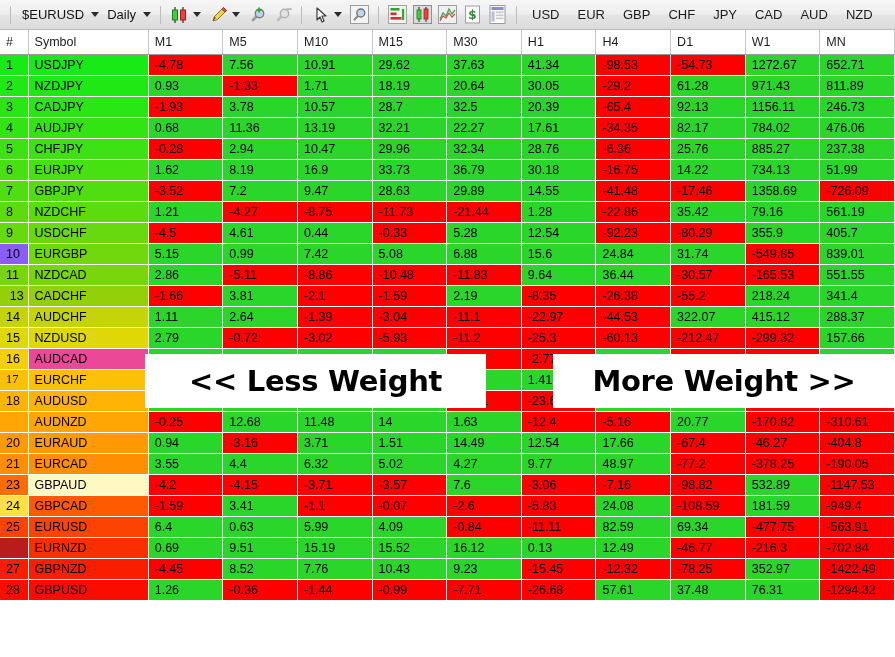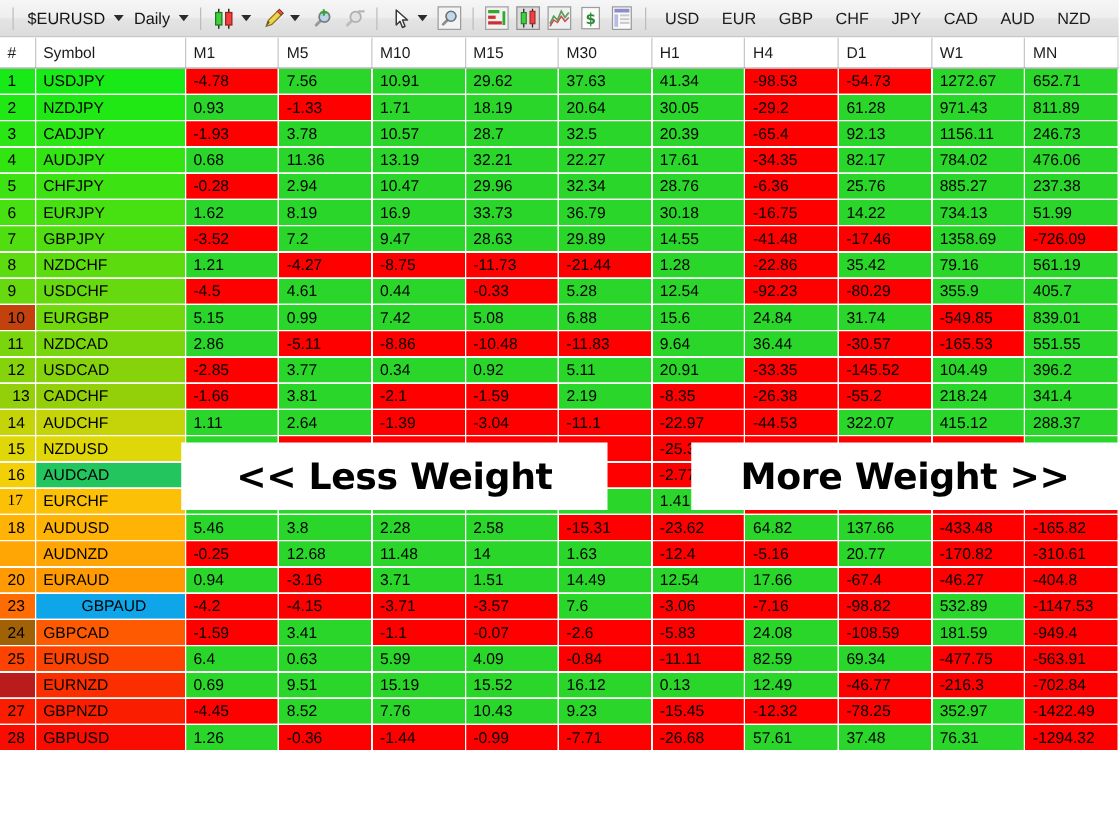--- a/index.html
+++ b/index.html
@@ -404,21 +404,21 @@
           <td class="pos">0.44</td>
           <td class="neg">-0.33</td>
           <td class="pos">5.28</td>
           <td class="pos">12.54</td>
           <td class="neg">-92.23</td>
           <td class="neg">-80.29</td>
           <td class="pos">355.9</td>
           <td class="pos">405.7</td>
         </tr>
         <tr>
-          <td class="idx" style="background: #c2410c;">10</td>
+          <td class="idx" style="background: #8b5cf6;">10</td>
           <td class="sym" style="background: rgb(112, 216, 13);">EURGBP</td>
           <td class="pos">5.15</td>
           <td class="pos">0.99</td>
           <td class="pos">7.42</td>
           <td class="pos">5.08</td>
           <td class="pos">6.88</td>
           <td class="pos">15.6</td>
           <td class="pos">24.84</td>
           <td class="pos">31.74</td>
           <td class="neg">-549.85</td>
@@ -432,34 +432,20 @@
           <td class="neg">-8.86</td>
           <td class="neg">-10.48</td>
           <td class="neg">-11.83</td>
           <td class="pos">9.64</td>
           <td class="pos">36.44</td>
           <td class="neg">-30.57</td>
           <td class="neg">-165.53</td>
           <td class="pos">551.55</td>
         </tr>
         <tr>
-          <td class="idx" style="background: rgb(134, 211, 11);">12</td>
-          <td class="sym" style="background: rgb(134, 211, 11);">USDCAD</td>
-          <td class="neg">-2.85</td>
-          <td class="pos">3.77</td>
-          <td class="pos">0.34</td>
-          <td class="pos">0.92</td>
-          <td class="pos">5.11</td>
-          <td class="pos">20.91</td>
-          <td class="neg">-33.35</td>
-          <td class="neg">-145.52</td>
-          <td class="pos">104.49</td>
-          <td class="pos">396.2</td>
-        </tr>
-        <tr>
           <td class="idx" style="background: rgb(147, 208, 10); text-align: center;">13</td>
           <td class="sym" style="background: rgb(147, 208, 10);">CADCHF</td>
           <td class="neg">-1.66</td>
           <td class="pos">3.81</td>
           <td class="neg">-2.1</td>
           <td class="neg">-1.59</td>
           <td class="pos">2.19</td>
           <td class="neg">-8.35</td>
           <td class="neg">-26.38</td>
           <td class="neg">-55.2</td>
@@ -489,21 +475,21 @@
           <td class="neg">-5.93</td>
           <td class="neg">-11.2</td>
           <td class="neg">-25.3</td>
           <td class="neg">-60.13</td>
           <td class="neg">-212.47</td>
           <td class="neg">-299.32</td>
           <td class="pos">157.66</td>
         </tr>
         <tr>
           <td class="idx" style="background: rgb(242, 207, 7);">16</td>
-          <td class="sym" style="background: #22c55e;">AUDCAD</td>
+          <td class="sym" style="background: #ec4899;">AUDCAD</td>
           <td class="pos">2.61</td>
           <td class="pos">7.57</td>
           <td class="pos">2.61</td>
           <td class="pos">3.5</td>
           <td class="neg">-10.2</td>
           <td class="neg">-2.77</td>
           <td class="pos">31.26</td>
           <td class="neg">-9.88</td>
           <td class="neg">-555.55</td>
           <td class="pos">225.81</td>
@@ -558,35 +544,49 @@
           <td class="pos">3.71</td>
           <td class="pos">1.51</td>
           <td class="pos">14.49</td>
           <td class="pos">12.54</td>
           <td class="pos">17.66</td>
           <td class="neg">-67.4</td>
           <td class="neg">-46.27</td>
           <td class="neg">-404.8</td>
         </tr>
         <tr>
+          <td class="idx" style="background: rgb(255, 142, 3);">21</td>
+          <td class="sym" style="background: rgb(255, 142, 3);">EURCAD</td>
+          <td class="pos">3.55</td>
+          <td class="pos">4.4</td>
+          <td class="pos">6.32</td>
+          <td class="pos">5.02</td>
+          <td class="pos">4.27</td>
+          <td class="pos">9.77</td>
+          <td class="pos">48.97</td>
+          <td class="neg">-77.2</td>
+          <td class="neg">-378.25</td>
+          <td class="neg">-190.05</td>
+        </tr>
+        <tr>
           <td class="idx" style="background: rgb(255, 108, 2);">23</td>
-          <td class="sym" style="background: #0ea5e9; text-align: center;">GBPAUD</td>
+          <td class="sym" style="background: #fef9c3;">GBPAUD</td>
           <td class="neg">-4.2</td>
           <td class="neg">-4.15</td>
           <td class="neg">-3.71</td>
           <td class="neg">-3.57</td>
           <td class="pos">7.6</td>
           <td class="neg">-3.06</td>
           <td class="neg">-7.16</td>
           <td class="neg">-98.82</td>
           <td class="pos">532.89</td>
           <td class="neg">-1147.53</td>
         </tr>
         <tr>
-          <td class="idx" style="background: #a16207; margin-top: 12px;">24</td>
+          <td class="idx" style="background: #fde047; margin-top: 12px;">24</td>
           <td class="sym" style="background: rgb(253, 90, 1);">GBPCAD</td>
           <td class="neg">-1.59</td>
           <td class="pos">3.41</td>
           <td class="neg">-1.1</td>
           <td class="neg">-0.07</td>
           <td class="neg">-2.6</td>
           <td class="neg">-5.83</td>
           <td class="pos">24.08</td>
           <td class="neg">-108.59</td>
           <td class="pos">181.59</td>

